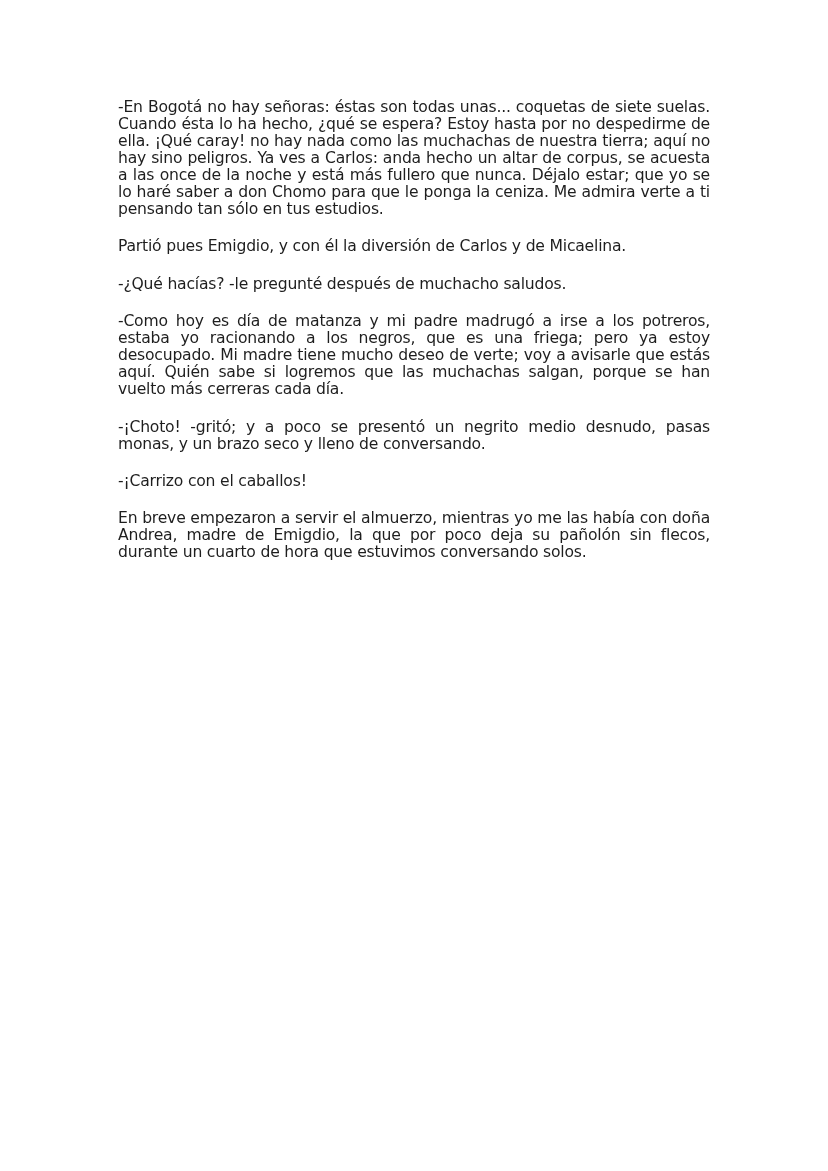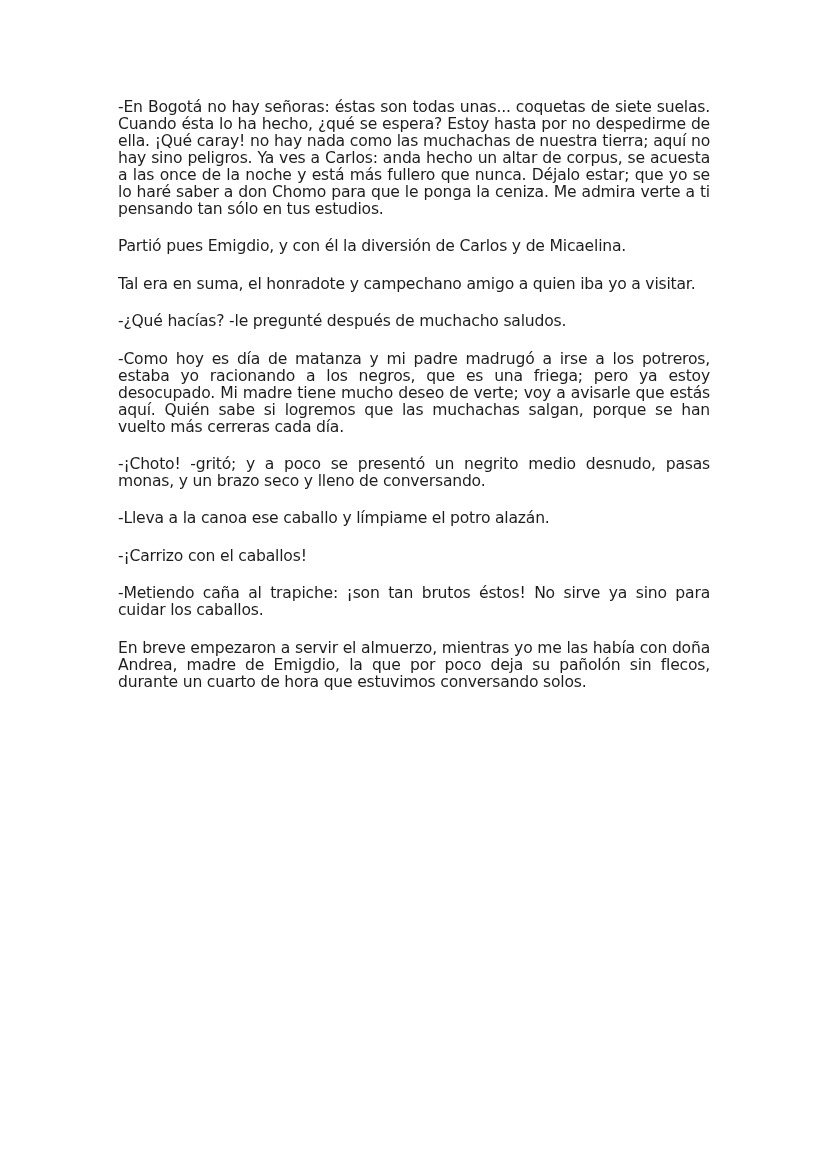--- a/index.html
+++ b/index.html
@@ -30,21 +30,18 @@
       text-align-last: left;
       hyphens: none;
     }
   </style>
 </head>
 <body>
 
 <div class="page">
   <p>-En Bogotá no hay señoras: éstas son todas unas... coquetas de siete suelas. Cuando ésta lo ha hecho, ¿qué se espera? Estoy hasta por no despedirme de ella. ¡Qué caray! no hay nada como las muchachas de nuestra tierra; aquí no hay sino peligros. Ya ves a Carlos: anda hecho un altar de corpus, se acuesta a las once de la noche y está más fullero que nunca. Déjalo estar; que yo se lo haré saber a don Chomo para que le ponga la ceniza. Me admira verte a ti pensando tan sólo en tus estudios.</p>
   <p>Partió pues Emigdio, y con él la diversión de Carlos y de Micaelina.</p>
-  <p>Tal era en suma, el honradote y campechano amigo a quien iba yo a visitar.</p>
   <p>-¿Qué hacías? -le pregunté después de muchacho saludos.</p>
   <p>-Como hoy es día de matanza y mi padre madrugó a irse a los potreros, estaba yo racionando a los negros, que es una friega; pero ya estoy desocupado. Mi madre tiene mucho deseo de verte; voy a avisarle que estás aquí. Quién sabe si logremos que las muchachas salgan, porque se han vuelto más cerreras cada día.</p>
   <p>-¡Choto! -gritó; y a poco se presentó un negrito medio desnudo, pasas monas, y un brazo seco y lleno de conversando.</p>
-  <p>-Lleva a la canoa ese caballo y límpiame el potro alazán.</p>
   <p>-¡Carrizo con el caballos!</p>
-  <p>-Metiendo caña al trapiche: ¡son tan brutos éstos! No sirve ya sino para cuidar los caballos.</p>
   <p>En breve empezaron a servir el almuerzo, mientras yo me las había con doña Andrea, madre de Emigdio, la que por poco deja su pañolón sin flecos, durante un cuarto de hora que estuvimos conversando solos.</p>
 </div>
 
 </body></html>

